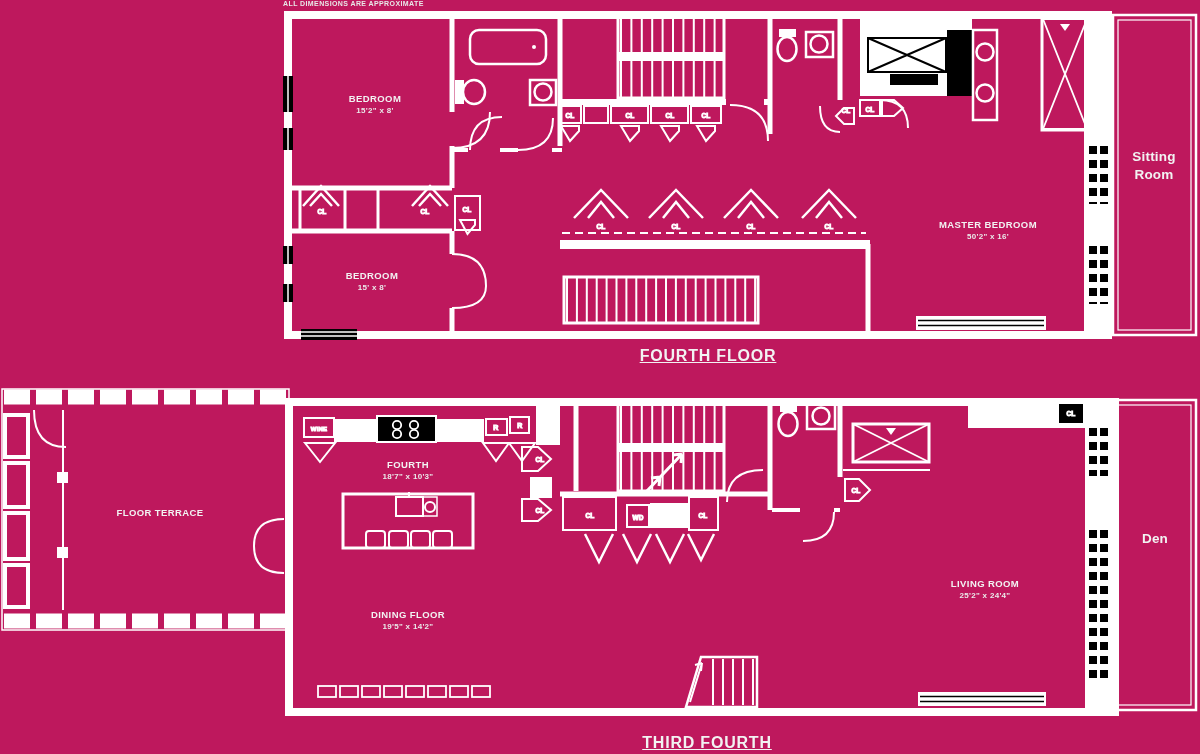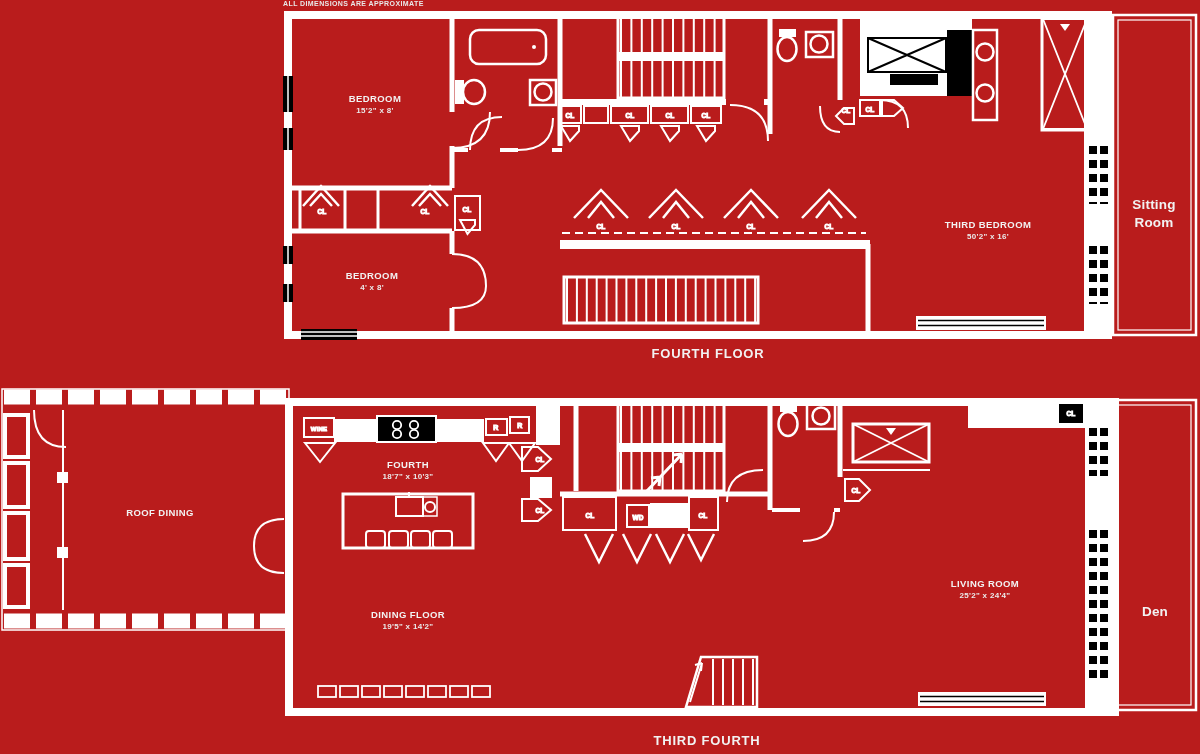--- a/index.html
+++ b/index.html
@@ -1,24 +1,24 @@
 <!DOCTYPE html>
 <html><head>
 <meta charset="utf-8">
 <style>
   html,body{margin:0;padding:0;background:#000;}
-  .canvas{position:relative;width:1200px;height:754px;background:#b91c1c;overflow:hidden;
+  .canvas{position:relative;width:1200px;height:754px;background:#be185d;overflow:hidden;
           font-family:"Liberation Sans",sans-serif;}
   .canvas svg{position:absolute;left:0;top:0;}
   .lbl{position:absolute;transform:translateX(-50%);text-align:center;color:#f2f2f2;
        font-weight:bold;line-height:1.25;white-space:nowrap;}
   .room{font-size:9.5px;letter-spacing:.4px;}
   .dims{font-size:8px;letter-spacing:.3px;margin-top:1px;font-weight:bold;color:#eaeaea;}
-  .big{font-size:13.5px;letter-spacing:.2px;white-space:normal;line-height:1.3;margin-top:48px;}
-  .title{font-size:13px;letter-spacing:.8px;}
+  .big{font-size:13.5px;letter-spacing:.2px;white-space:normal;line-height:1.3;}
+  .title{font-size:16px;letter-spacing:.8px;text-decoration:underline;}
   .disc{position:absolute;left:283px;top:0;font-size:7px;font-weight:bold;color:#e8e8e8;
         letter-spacing:.4px;}
   svg text{fill:#fff;font-family:"Liberation Sans",sans-serif;font-weight:bold;
            font-size:6.5px;text-anchor:middle;letter-spacing:.2px;}
 </style>
 </head>
 <body>
 
 <div class="canvas">
 
@@ -287,46 +287,46 @@
 
 <div class="disc">ALL DIMENSIONS ARE APPROXIMATE</div>
 
 <div class="lbl" style="left:375px;top:93px">
   <div class="room">BEDROOM</div>
   <div class="dims">15'2" x 8'</div>
 </div>
 
 <div class="lbl" style="left:372px;top:270px">
   <div class="room">BEDROOM</div>
-  <div class="dims">4' x 8'</div>
+  <div class="dims">15' x 8'</div>
 </div>
 
 <div class="lbl" style="left:988px;top:219px">
-  <div class="room">THIRD BEDROOM</div>
+  <div class="room">MASTER BEDROOM</div>
   <div class="dims">50'2" x 16'</div>
 </div>
 
 <div class="lbl big" style="left:1154px;top:148px;width:64px">Sitting Room</div>
 
 <div class="lbl title" style="left:708px;top:346px">FOURTH FLOOR</div>
 
-<div class="lbl room" style="left:160px;top:507px">ROOF DINING</div>
+<div class="lbl room" style="left:160px;top:507px">FLOOR TERRACE</div>
 
 <div class="lbl" style="left:408px;top:459px">
   <div class="room">FOURTH</div>
   <div class="dims">18'7" x 10'3"</div>
 </div>
 
 <div class="lbl" style="left:408px;top:609px">
   <div class="room">DINING FLOOR</div>
   <div class="dims">19'5" x 14'2"</div>
 </div>
 
 <div class="lbl" style="left:985px;top:578px">
   <div class="room">LIVING ROOM</div>
   <div class="dims">25'2" x 24'4"</div>
 </div>
 
-<div class="lbl big" style="left:1155px;top:555px">Den</div>
+<div class="lbl big" style="left:1155px;top:530px">Den</div>
 
 <div class="lbl title" style="left:707px;top:733px">THIRD FOURTH</div>
 
 </div>
 
 </body></html>

